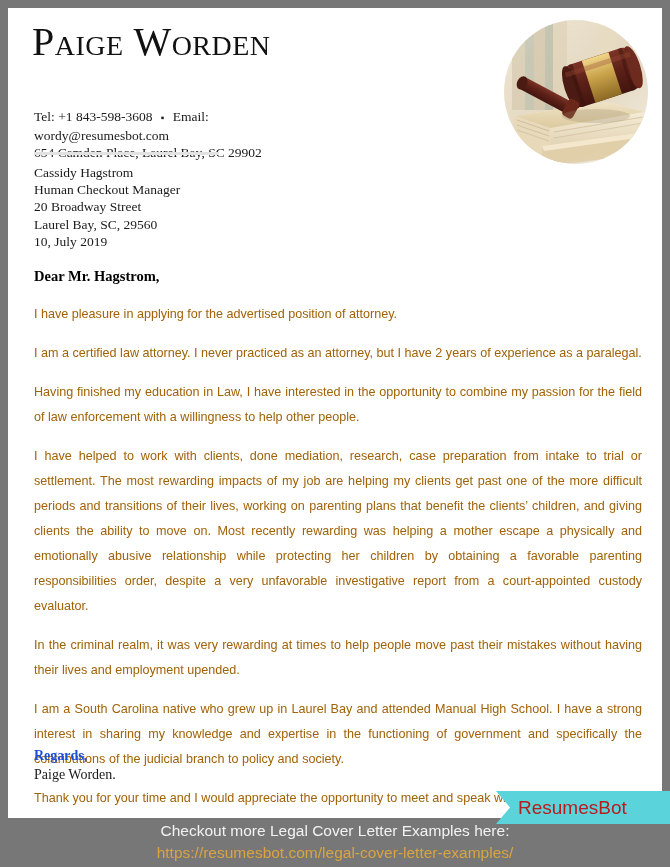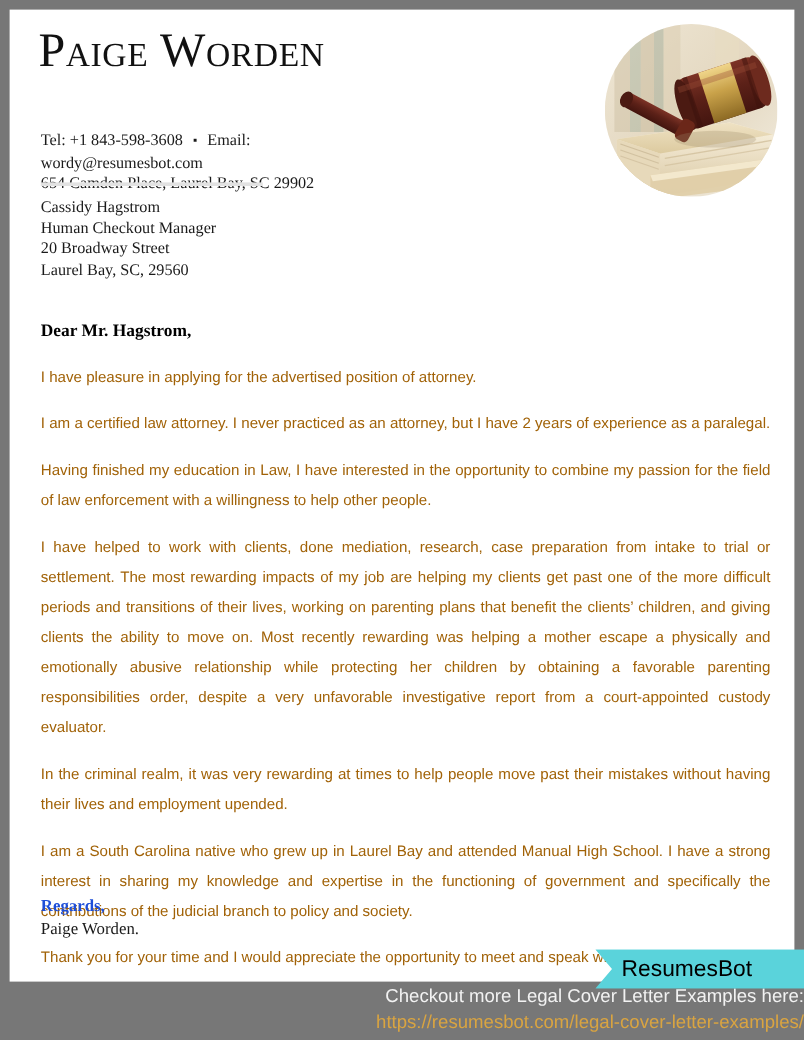--- a/index.html
+++ b/index.html
@@ -139,39 +139,39 @@
     line-height: 20px;
   }
   
   .badge {
     position: absolute;
     left: 496px;
     top: 791px;
     height: 33px;
     width: 174px;
     background: #5ad3db;
-    color: #000000;
+    color: #b91c1c;
     font-family: "Liberation Sans", sans-serif;
     font-size: 19px;
     line-height: 33px;
     padding-left: 22px;
     box-sizing: border-box;
     -webkit-clip-path: polygon(0 0, 100% 0, 100% 100%, 0 100%, 14px 50%);
     clip-path: polygon(0 0, 100% 0, 100% 100%, 0 100%, 14px 50%);
     white-space: nowrap;
     z-index: 5;
   }
   
   .footer {
     position: absolute;
     left: 0;
     top: 818px;
     width: 670px;
     height: 49px;
-    text-align: right;
+    text-align: center;
     font-family: "Liberation Sans", sans-serif;
   }
   .footer-line1 {
     color: #f2f2f2;
     font-size: 15.5px;
     line-height: 22px;
     padding-top: 2px;
   }
   .footer-line2 {
     color: #d9a441;
@@ -276,20 +276,21 @@
           <ellipse cx="92" cy="96" rx="34" ry="7" fill="#9b8a68" opacity="0.28"></ellipse>
         </svg>
       </div>
     </div>
 
     <div class="recipient">
       <div>Cassidy Hagstrom</div>
       <div>Human Checkout Manager</div>
       <div>20 Broadway Street</div>
       <div>Laurel Bay, SC, 29560</div>
+      <div>10, July 2019</div>
     </div>
 
     <div class="salutation">Dear Mr. Hagstrom,</div>
 
     <div class="body-wrap">
       <p class="para">I have pleasure in applying for the advertised position of attorney.</p>
       <p class="para">I am a certified law attorney. I never practiced as an attorney, but I have 2 years of experience as a paralegal.</p>
       <p class="para">Having finished my education in Law, I have interested in the opportunity to combine my passion for the field of law enforcement with a willingness to help other people.</p>
       <p class="para">I have helped to work with clients, done mediation, research, case preparation from intake to trial or settlement. The most rewarding impacts of my job are helping my clients get past one of the more difficult periods and transitions of their lives, working on parenting plans that benefit the clients’ children, and giving clients the ability to move on. Most recently rewarding was helping a mother escape a physically and emotionally abusive relationship while protecting her children by obtaining a favorable parenting responsibilities order, despite a very unfavorable investigative report from a court-appointed custody evaluator.</p>
       <p class="para">In the criminal realm, it was very rewarding at times to help people move past their mistakes without having their lives and employment upended.</p>

